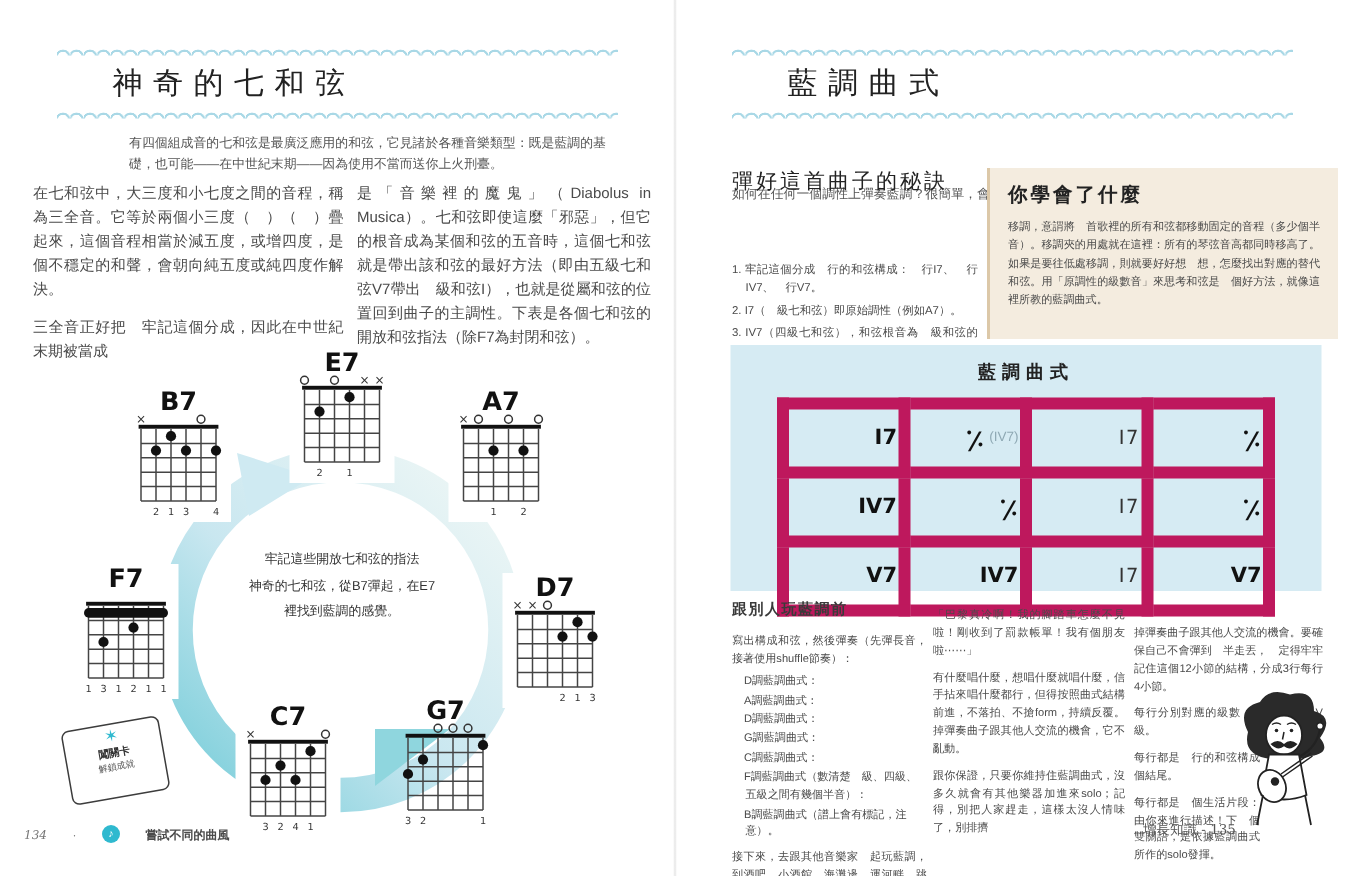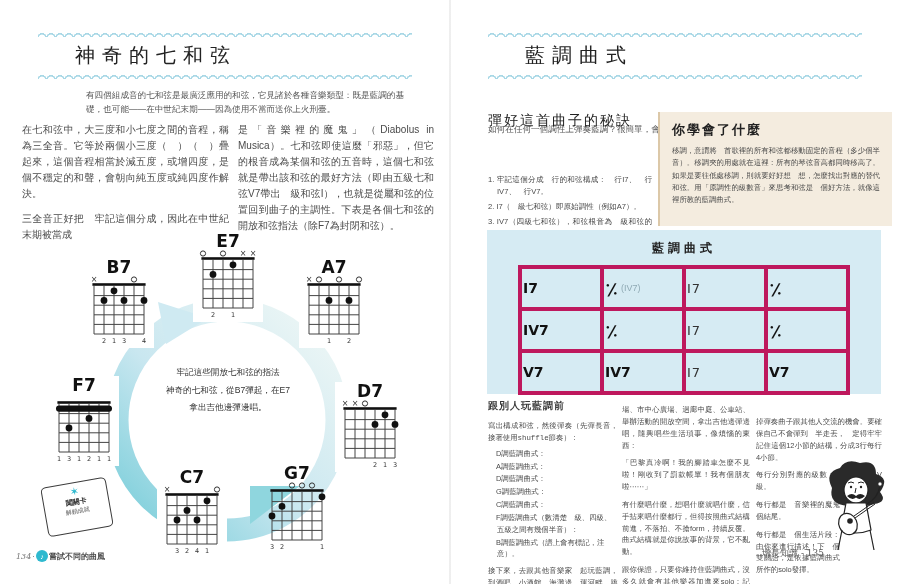--- a/index.html
+++ b/index.html
@@ -11,37 +11,37 @@
   .page-title{font-family:"DejaVu Serif",serif;font-weight:normal;font-size:20px;letter-spacing:7px;color:#222;}
   .intro{font-size:8.6px;line-height:1.65;color:#555;}
   .bodycol{font-size:10px;line-height:1.6;color:#4a4a4a;text-align:justify;}
   .bodycol p{margin:0 0 9px 0;}
   .caption{font-size:8.6px;line-height:2.05;color:#333;text-align:center;}
   .card{width:66px;height:50px;background:#fff;border:1.6px solid #3c3c3c;border-radius:5px;
     transform:rotate(-10deg);text-align:center;padding-top:2px;box-sizing:border-box;}
   .card .star{color:#2fb9cf;font-size:11px;line-height:1.1;}
   .card .l1{font-size:7px;font-weight:bold;color:#333;}
   .card .l2{font-size:6px;color:#555;}
-  .footer-l{display:flex;align-items:center;gap:1px;font-size:8px;color:#777;}
+  .footer-l{display:flex;align-items:center;gap:17px;font-size:8px;color:#777;}
   .footer-l .pg{font-family:"DejaVu Serif",serif;font-style:italic;}
   .footer-l .lbl{font-weight:bold;color:#4a4a4a;}
   .pin{display:inline-flex;width:12px;height:12px;border-radius:50%;background:#2fb9cf;color:#fff;
     font-size:7px;align-items:center;justify-content:center;}
   .hand-head{font-family:"DejaVu Serif",serif;font-weight:normal;font-size:14px;letter-spacing:2px;color:#222;}
   .tips{font-size:7.6px;line-height:1.6;color:#4a4a4a;margin-top:36px;}
   .tips > div{margin-bottom:3px;padding-left:9px;text-indent:-9px;text-align:justify;}
   .learned{width:234px;height:114px;background:#f4ecdf;border-left:2px solid #dcc8a8;
     padding:9px 12px;box-sizing:border-box;}
   .learned .hd{font-family:"DejaVu Serif",serif;font-weight:bold;font-size:13px;letter-spacing:2px;color:#222;margin-bottom:6px;}
   .learned .bd{font-size:7.4px;line-height:1.66;color:#4a4a4a;text-align:justify;}
   .tblsec{width:394px;height:164px;background:#d6ebf3;}
   .tblsec .ttl{font-family:"DejaVu Serif",serif;font-weight:bold;font-size:12px;letter-spacing:4px;
     color:#222;text-align:center;padding-top:10px;}
   .tblsec table{border-collapse:collapse;margin:8px auto 0 auto;width:332px;table-layout:fixed;}
-  .tblsec td{border:4px solid #be185d;height:36px;text-align:left;vertical-align:middle;}
+  .tblsec td{border:8px solid #be185d;height:36px;text-align:right;vertical-align:middle;}
   .cell-bold{font-family:"DejaVu Sans",sans-serif;font-weight:800;font-size:14px;color:#111;}
   .cell-light{font-family:"DejaVu Sans",sans-serif;font-weight:400;font-size:13px;color:#333;letter-spacing:1px;}
   .note{color:#8fa9b4;font-size:9px;margin-left:3px;}
   .sim{display:inline-flex;align-items:center;color:#111;}
   .sim .sl{font-size:16px;font-weight:800;transform:skewX(-14deg);font-family:"DejaVu Sans",sans-serif;}
   .sim .d{font-size:6px;line-height:1;}
   .sim .d1{transform:translate(1px,-4px);}
   .sim .d2{transform:translate(-1px,4px);}
   .jam-hd{font-size:10px;font-weight:bold;color:#3a3a3a;letter-spacing:1px;}
   .jamcol{font-size:7.4px;line-height:1.6;color:#4a4a4a;text-align:justify;}
@@ -84,21 +84,21 @@
       </linearGradient>
     </defs>
     <circle cx="127" cy="128" r="110" fill="none" stroke="url(#ringG)" stroke-width="23"></circle>
     <polygon points="58,10 108,26 66,52" fill="#cfeaf2"></polygon>
     <polygon points="150,194 200,194 150,232" fill="#8fd6de"></polygon>
   </svg>
 
   <div class="abs caption" style="left:140px;top:364px;width:176px;">
       <div>牢記這些開放七和弦的指法</div>
       <div>神奇的七和弦，從B7彈起，在E7</div>
-      <div>拿出吉他邊彈邊唱。</div>
+      <div>裡找到藍調的感覺。</div>
     </div>
 
   <div id="chords">
       <div class="chord" style="left: 190px; top: 204px; margin-top: 28px;"><svg width="76" height="90" viewBox="0 0 76 90" xmlns="http://www.w3.org/2000/svg">
           <rect x="3" y="0" width="70" height="90" fill="#fff"></rect>
           <text x="38" y="15" text-anchor="middle" class="chname">E7</text>
           <circle cx="13" cy="21.5" r="2.6" fill="none" stroke="#333" stroke-width="1"></circle>
           <circle cx="33" cy="21.5" r="2.6" fill="none" stroke="#333" stroke-width="1"></circle>
           <text x="53" y="24" text-anchor="middle" class="chx">×</text>
           <text x="63" y="24" text-anchor="middle" class="chx">×</text>
@@ -340,44 +340,43 @@
             <td><span class="cell-light">I7</span></td>
             <td><span class="cell-bold">V7</span></td>
           </tr>
         </tbody>
       </table>
   </div>
 
   <div class="abs jam-hd" style="left:488px;top:399px;">跟別人玩藍調前</div>
 
   <div class="abs jamcol" style="left:488px;top:421px;width:130px;">
-    <p style="margin-bottom:3px;font-family:Liberation Mono, monospace;">寫出構成和弦，然後彈奏（先彈長音，接著使用shuffle節奏）：</p>
+    <p style="margin-bottom:3px;">寫出構成和弦，然後彈奏（先彈長音，接著使用shuffle節奏）：</p>
     <div class="keyline">
         <div>D調藍調曲式：</div>
         <div>A調藍調曲式：</div>
         <div>D調藍調曲式：</div>
         <div>G調藍調曲式：</div>
         <div>C調藍調曲式：</div>
         <div>F調藍調曲式（數清楚　級、四級、五級之間有幾個半音）：</div>
         <div>B調藍調曲式（譜上會有標記，注意）。</div>
       </div>
     <p style="margin-top:5px;">接下來，去跟其他音樂家　起玩藍調，到酒吧、小酒館、海灘邊、運河畔、跳蚤市</p>
   </div>
 
   <div class="abs jamcol" style="left:622px;top:404px;width:128px;">
-    <p>場、市中心廣場、迴廊中庭、公車站、舉辦活動的開放空間，拿出吉他邊彈邊唱，隨興唱些生活瑣事，像煩惱的東西：</p>
     <p>「巴黎真冷啊！我的腳踏車怎麼不見啦！剛收到了罰款帳單！我有個朋友啦⋯⋯」</p>
-    <p>有什麼唱什麼，想唱什麼就唱什麼，信手拈來唱什麼都行，但得按照曲式結構前進，不落拍、不搶form，持續反覆。曲式結構就是你說故事的背景，它不亂動。</p>
+    <p>有什麼唱什麼，想唱什麼就唱什麼，信手拈來唱什麼都行，但得按照曲式結構前進，不落拍、不搶form，持續反覆。掉彈奏曲子跟其他人交流的機會，它不亂動。</p>
     <p>跟你保證，只要你維持住藍調曲式，沒多久就會有其他樂器加進來solo；記得，別把人家趕走，這樣太沒人情味了，別排擠</p>
   </div>
 
   <div class="abs jamcol" style="left:756px;top:416px;width:126px;">
     <p>掉彈奏曲子跟其他人交流的機會。要確保自己不會彈到　半走丟，　定得牢牢記住這個12小節的結構，分成3行每行4小節。</p>
     <p>每行分別對應的級數：I級、IV級、V級。</p>
-    <p style="width:84px;">每行都是　音樂裡的魔鬼　個結尾。</p>
+    <p style="width:84px;">每行都是　行的和弦構成　個結尾。</p>
     <p style="width:84px;">每行都是　個生活片段：由你來進行描述！下　個雙關語，是依據藍調曲式所作的solo發揮。</p>
   </div>
 
   <svg class="abs" style="left:818px;top:458px;" width="76" height="95" viewBox="0 0 76 95">
     <path d="M14,30 Q6,14 22,10 Q28,0 42,5 Q58,1 58,16 Q72,20 62,34 Q70,44 56,46 Q46,50 30,48 Q10,46 14,30 Z" fill="#2a2a2a"></path>
     <ellipse cx="38" cy="32" rx="12" ry="13" fill="#fff" stroke="#222" stroke-width="1.2"></ellipse>
     <circle cx="33" cy="29" r="1.2" fill="#222"></circle>
     <circle cx="43" cy="29" r="1.2" fill="#222"></circle>
     <path d="M30,25 q3,-2 6,0 M40,25 q3,-2 6,0" stroke="#222" stroke-width="1" fill="none"></path>
     <path d="M38,30 l-1,5" stroke="#222" stroke-width="1" fill="none"></path>

